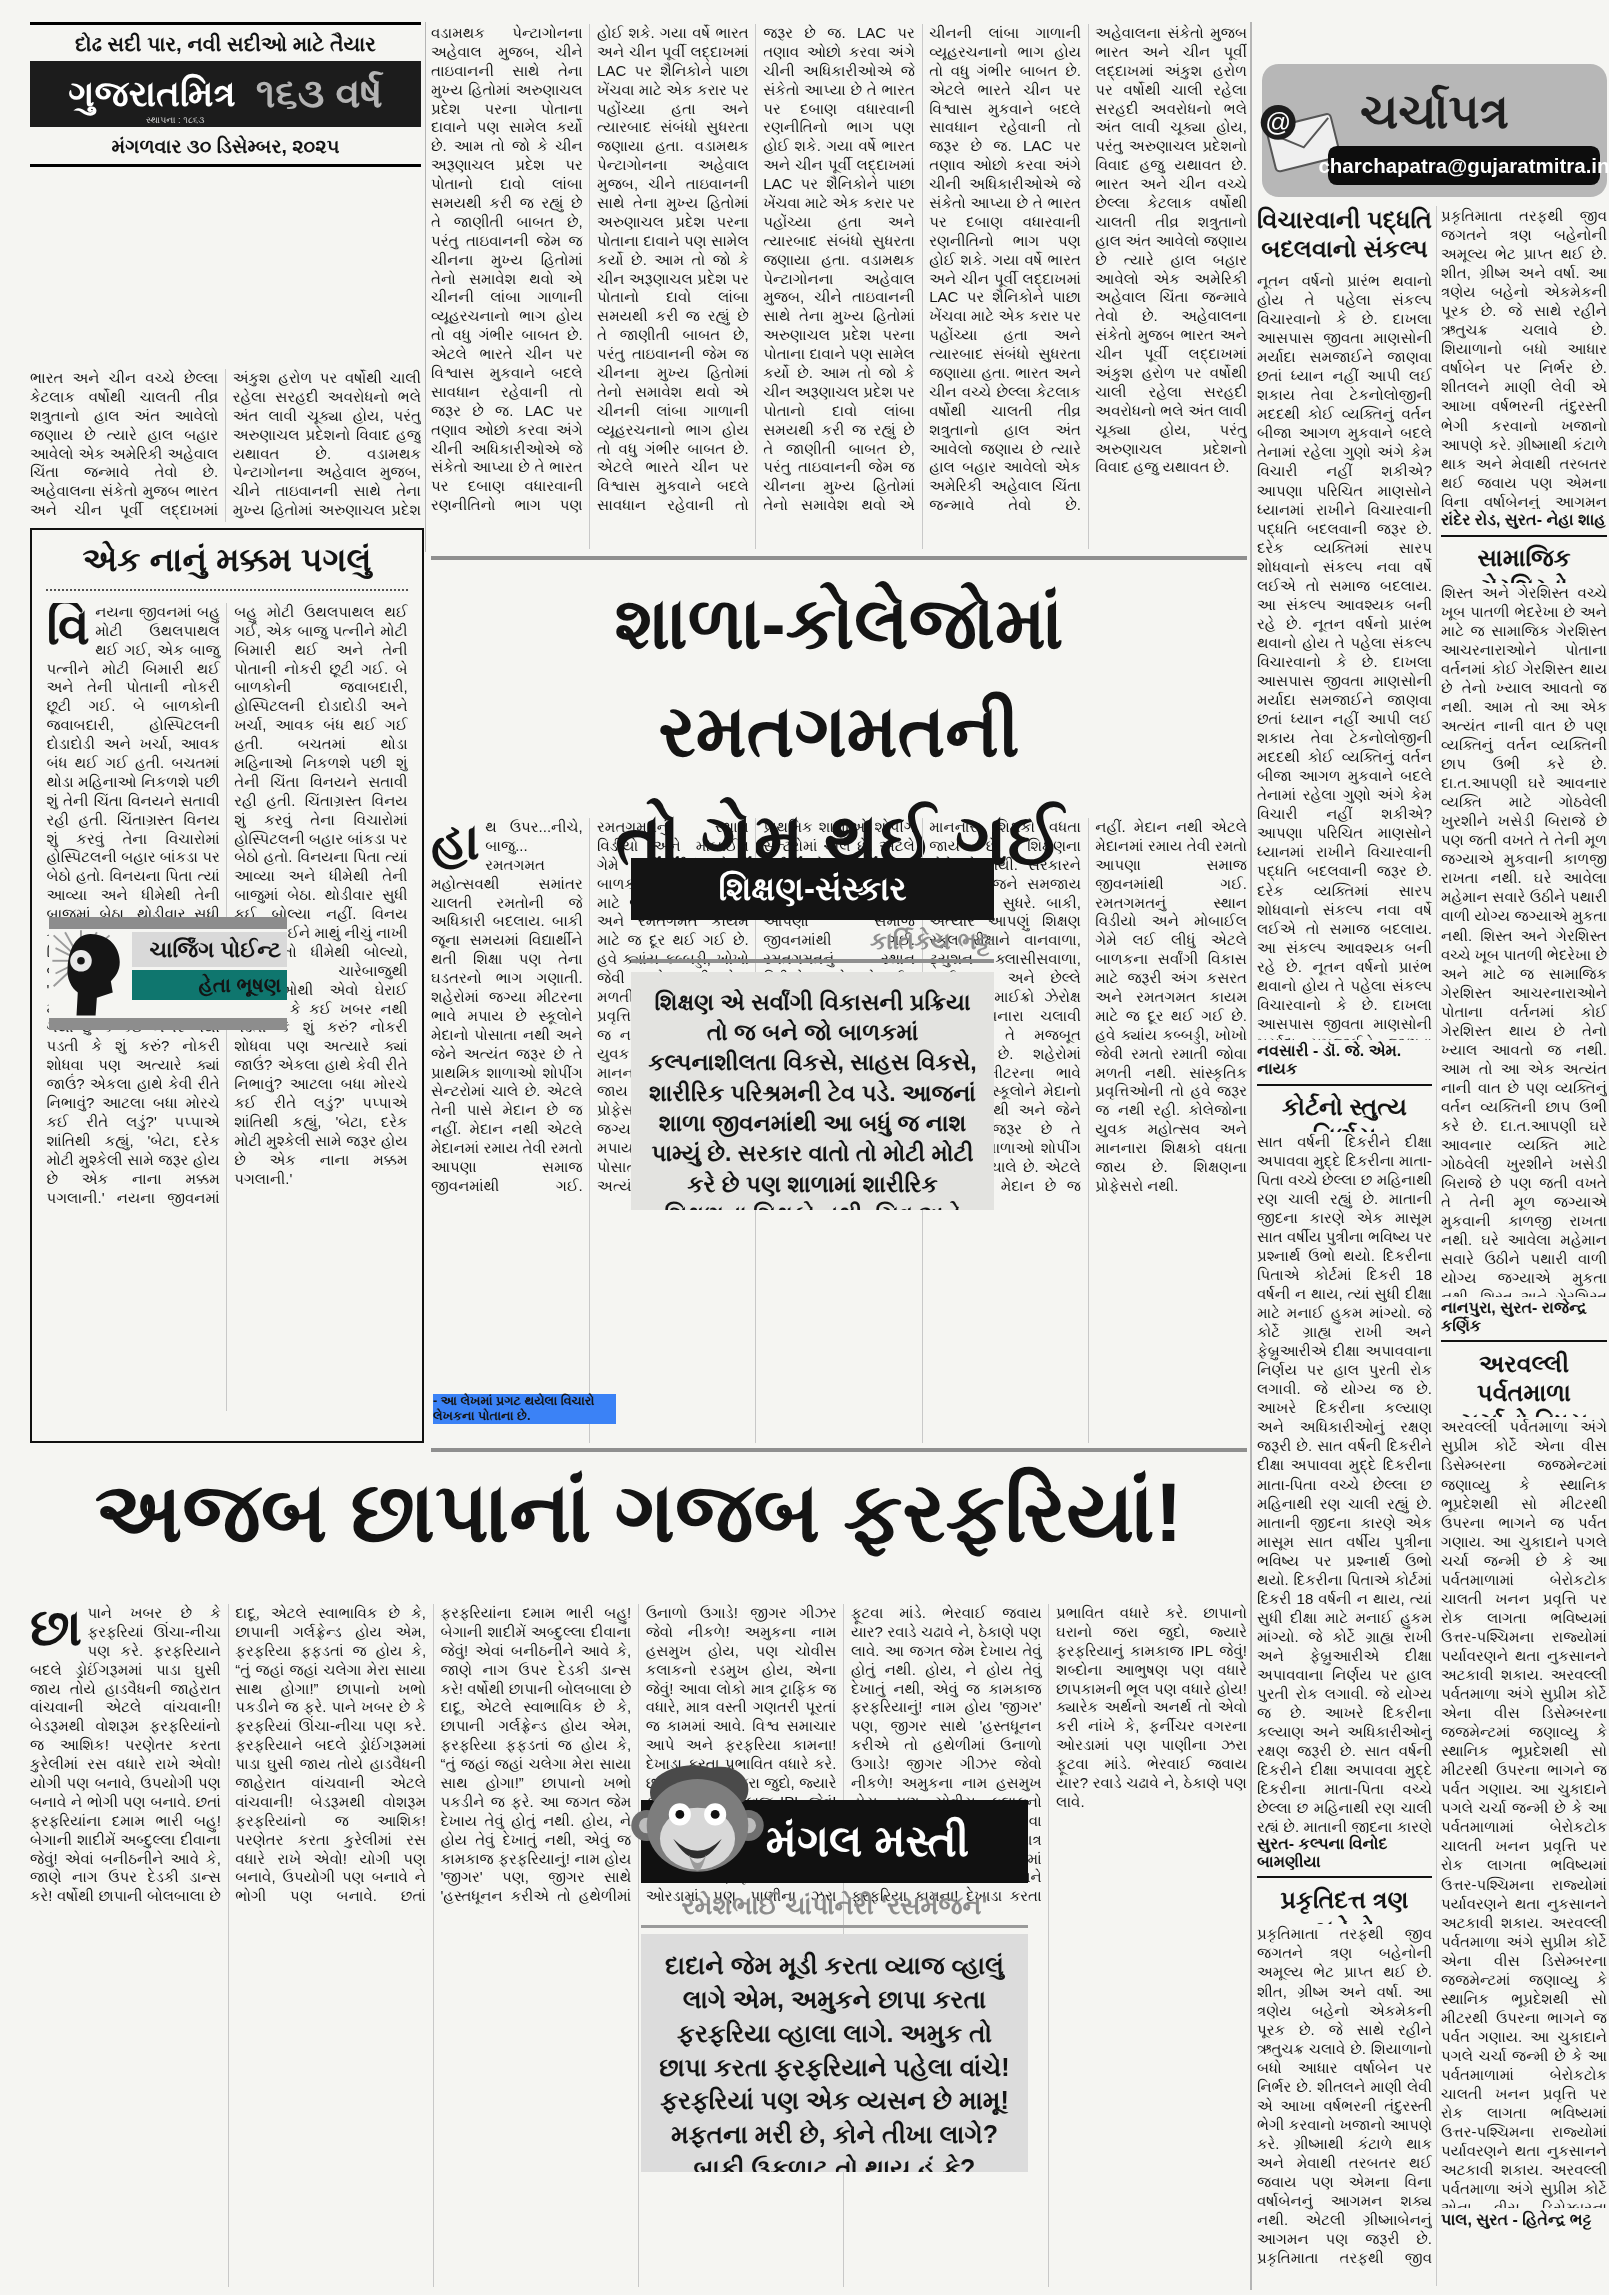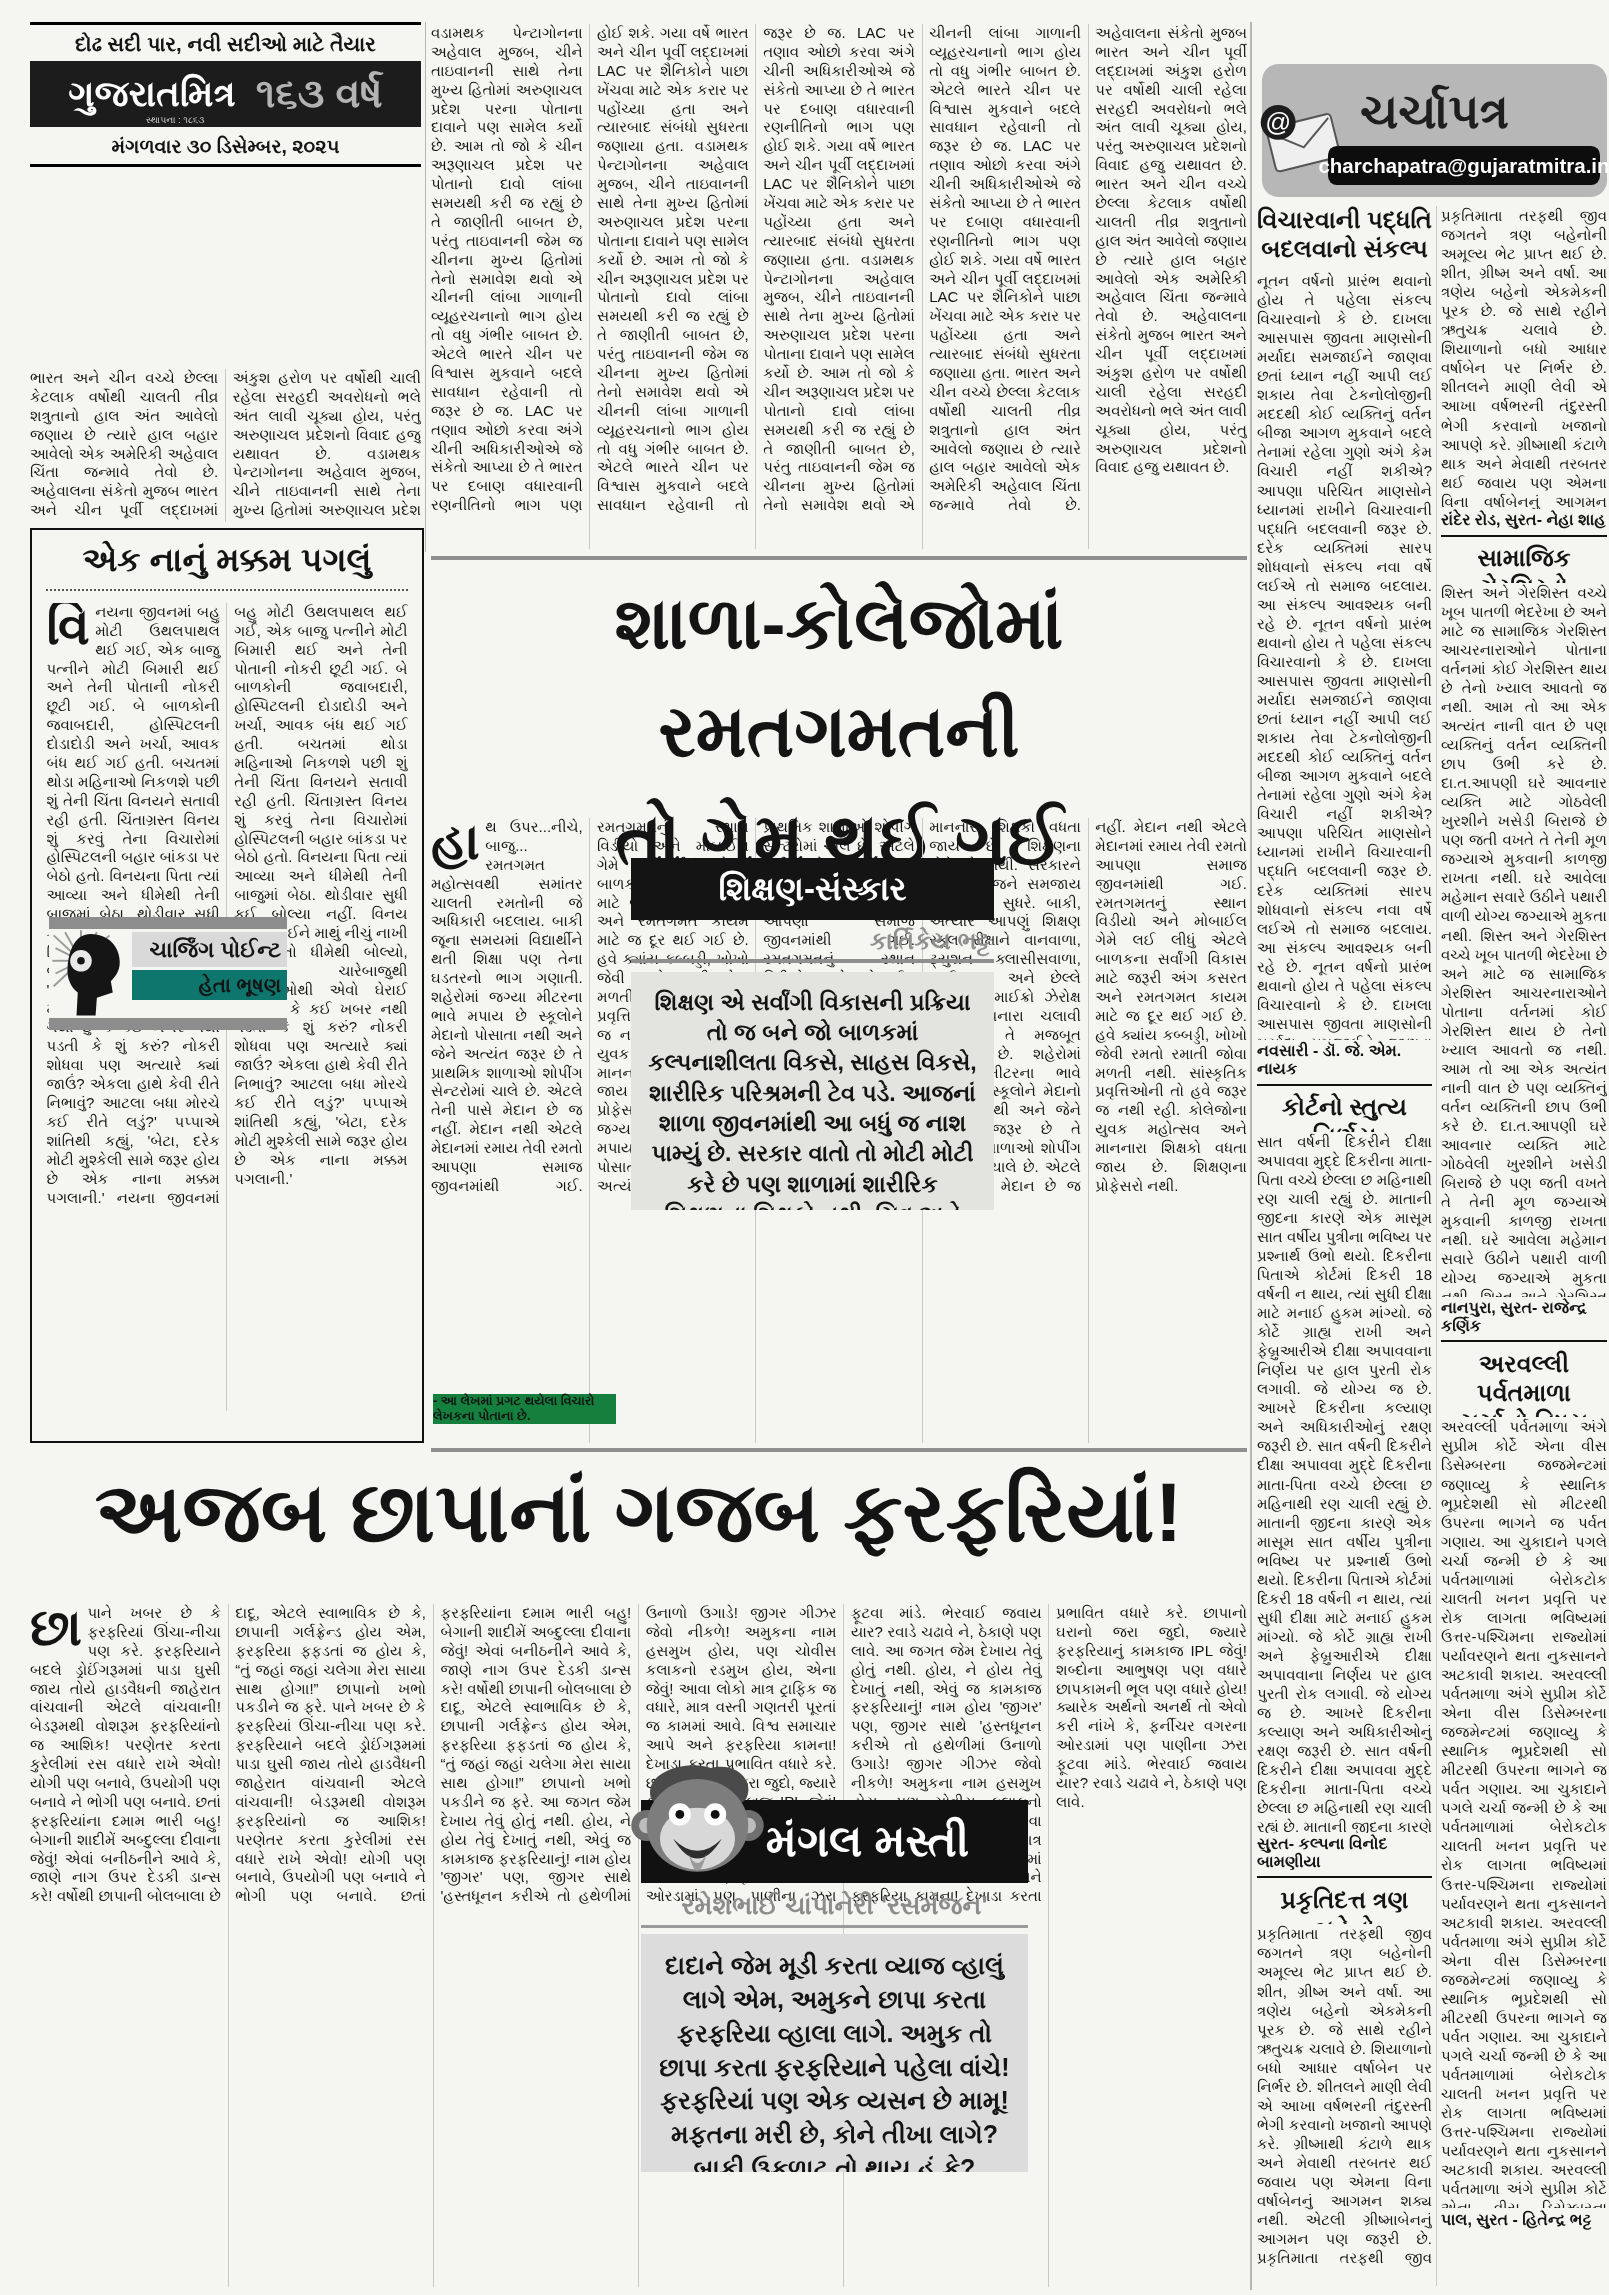--- a/index.html
+++ b/index.html
@@ -32,21 +32,21 @@
   .cp-row{display:flex;align-items:stretch;}
   .cp-labels{flex:1;}
   .cp-label1{background:#d9d9d9;margin:3.3px 0;padding:4.4px 5.5px;font-size:22px;font-weight:800;text-align:right;}
   .cp-label2{background:#0f766e;margin:3.3px 0;padding:3.3px 5.5px;font-size:20px;font-weight:800;text-align:right;}
   
   .edu-banner{height:62px;background:#141414;color:#fff;font-size:33px;font-weight:800;display:flex;align-items:center;justify-content:center;}
   .edu-byline{text-align:right;color:#8f8f8f;font-size:24px;font-weight:800;padding:6.6px 4.4px 2.2px;}
   .edu-rule{height:4.4px;background:#8f8f8f;margin-top:2.2px;}
   .edu-quote{margin-top:8.9px;background:#e3e3e0;padding:14.4px 12px;font-size:23px;font-weight:bold;text-align:center;line-height:1.32;height:238px;overflow:hidden;}
   .big-headline{font-weight:800;text-align:center;}
-  .disclaimer{font-size:12.7px;font-weight:bold;background:#15803d;}
+  .disclaimer{font-size:12.7px;font-weight:bold;background:#3b82f6;}
   
   .mm-banner{height:83px;background:#111;color:#fff;display:flex;align-items:center;justify-content:center;font-size:44px;font-weight:800;padding-left:66px;position:relative;}
   .mm-byline{text-align:center;color:#8c8c8c;font-size:25.4px;font-weight:800;padding:7.7px 0 4.4px;}
   .mm-rule{height:3.3px;background:#9a9a9a;}
   .mm-quote{background:#dcdcdc;margin-top:5.5px;padding:15.5px 14.4px;font-size:25px;font-weight:bold;text-align:center;line-height:1.35;height:238px;overflow:hidden;}
   
   .cc-box{background:#b7b7b7;border-radius:16.6px;position:relative;height:133px;}
   .cc-title{text-align:center;font-size:48px;font-weight:800;color:#1e1e1e;padding-top:24px;line-height:1;}
   .cc-pill{position:absolute;left:66px;top:82px;width:272px;height:39px;background:#0d0d0d;border-radius:8.9px;color:#fff;display:flex;align-items:center;justify-content:center;font-size:20.5px;font-weight:bold;}
   .cc-env{position:absolute;left:-7.7px;top:33px;}

